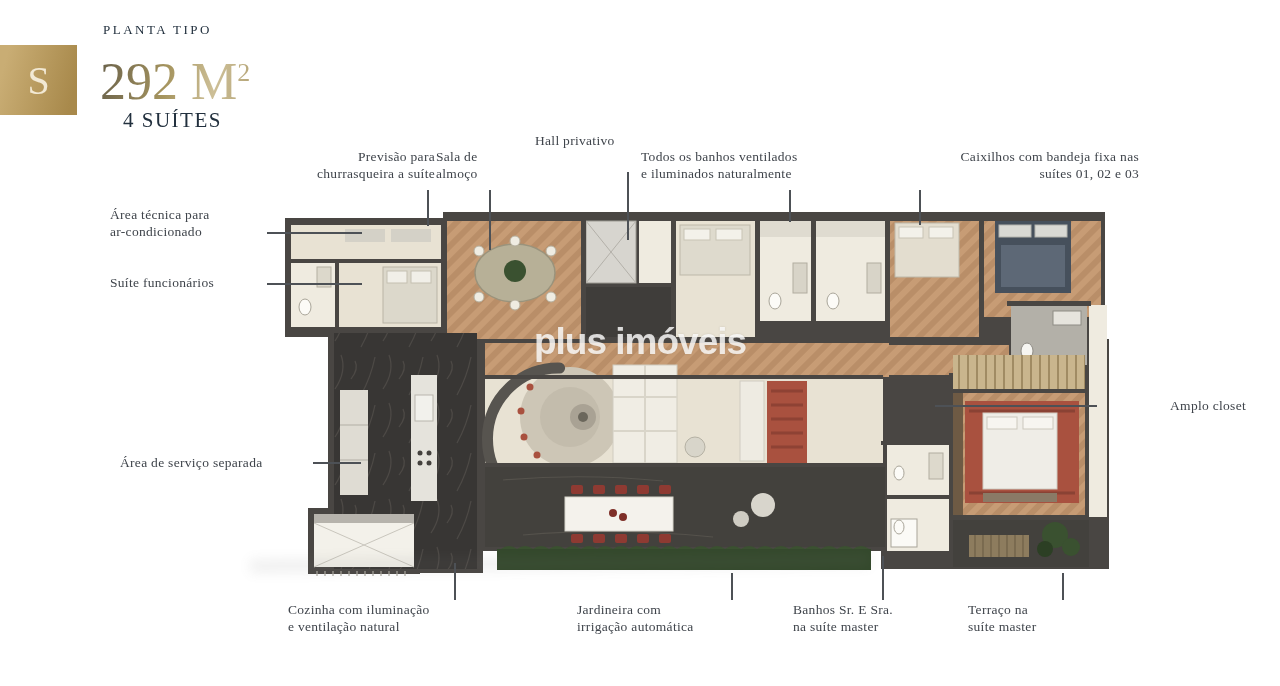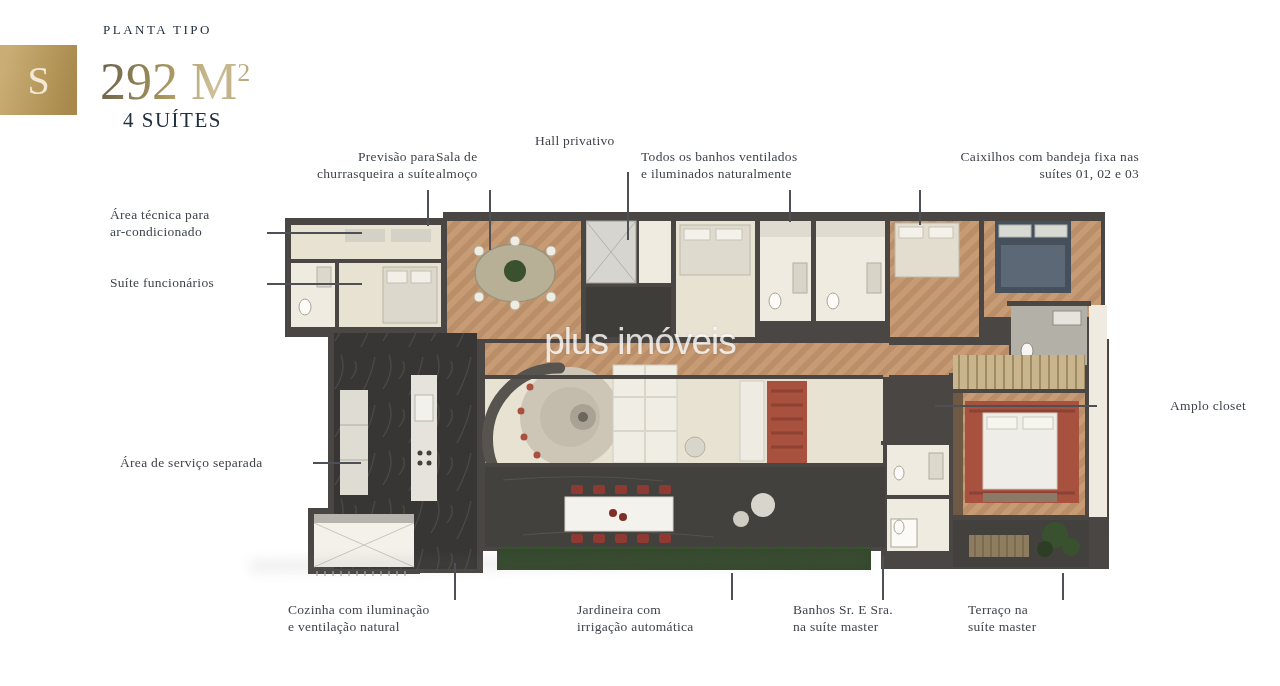--- a/index.html
+++ b/index.html
@@ -27,21 +27,21 @@
   .area sup{font-size:26px;vertical-align:super;}
   .subtitle{left:102px;top:108px;font-size:21px;letter-spacing:1.5px;color:var(--c-heading_navy);margin-left:21px;}
   
   .callout{font-size:13.5px;line-height:17px;white-space:pre-line;letter-spacing:.3px;color:var(--c-label_ink);}
   .tc{text-align:left}.tr{text-align:right}.tl{text-align:right}
   .leader{background:var(--c-leader);}
   .leader.v{width:2px;}
   .leader.h{height:2px;}
   
   .watermark{left:640px;top:342px;transform:translate(-50%,-50%);
-             font-family:"Liberation Sans",sans-serif;font-weight:normal;font-size:37px;letter-spacing:-1px;
+             font-family:"Liberation Sans",sans-serif;font-weight:bold;font-size:37px;letter-spacing:-1px;
              color:rgba(255,255,255,.8);text-shadow:0 0 2px rgba(120,110,100,.25);z-index:5;}
   .shadow1{left:250px;top:556px;width:620px;height:14px;background:#777;opacity:.10;filter:blur(6px);transform:rotate(-.6deg);}
   
   .wall{fill:var(--c-wall)}
   .beige{fill:var(--c-floor_beige)}
   .white{fill:var(--c-floor_white)}
   .marble{fill:var(--c-marble)}
   .terr{fill:var(--c-terrace)}
   .green{fill:var(--c-planter_green)}
   .bush{fill:var(--c-bush_green)}

